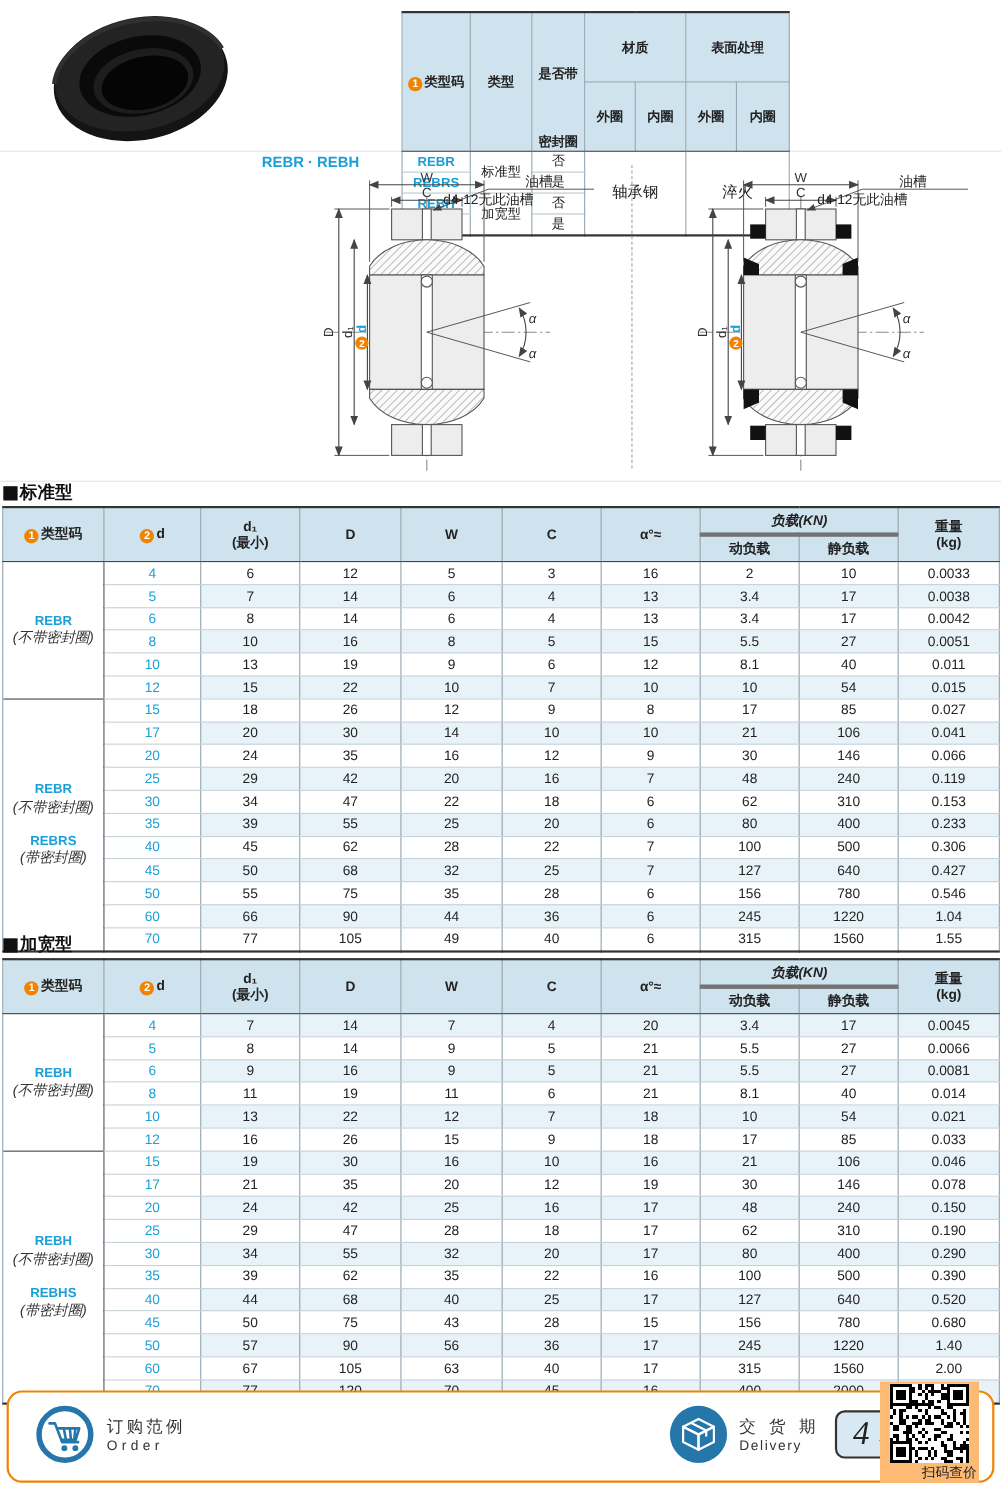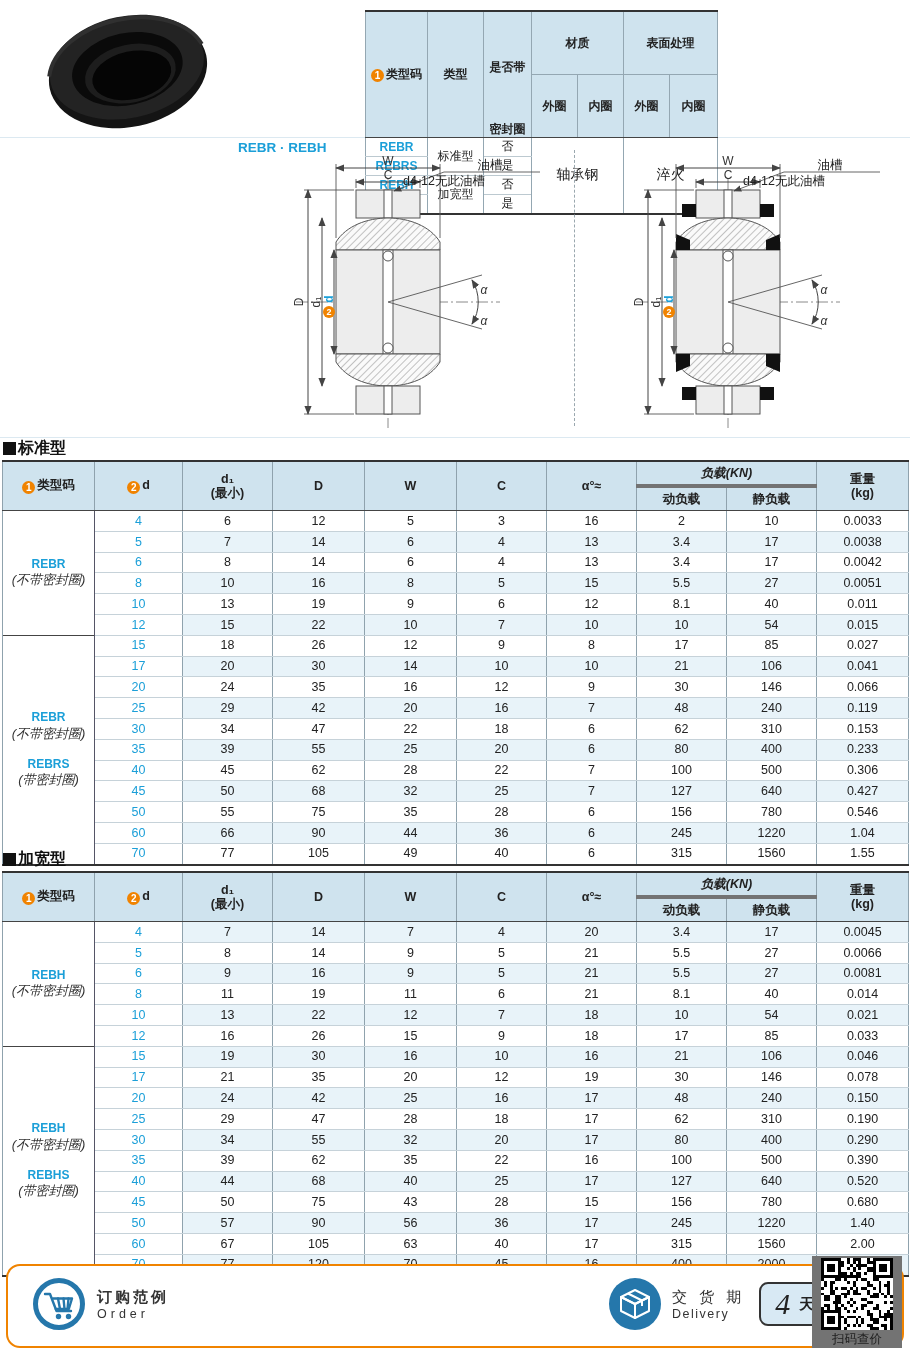--- a/index.html
+++ b/index.html
@@ -66,34 +66,34 @@
   .spec-table tr.gsep td,.spec-table tr.gsep th{border-top:1.6px solid #444;}
   .spec-std{top:460px;} .spec-wide{top:871px;}
   .gl-code{color:#1b9fd8;font-size:12px;font-weight:bold;line-height:1.3;}
   .gl-note{color:#333;font-size:13px;line-height:1.3;font-style:italic;}
   .gl-gap{height:14px;}
 
   
   .footer{position:absolute;left:6px;top:1264px;width:894px;height:80px;border:2px solid #f08300;border-radius:14px;background:#fff;}
   .order-group{position:absolute;left:24px;top:11px;display:flex;align-items:center;gap:11px;}
   .icn{display:block;}
-  .ol-cn{font-size:15px;letter-spacing:3px;color:#333;white-space:nowrap;font-weight:bold;}
+  .ol-cn{font-size:15px;letter-spacing:3px;color:#333;white-space:nowrap;}
   .ol-en{font-size:12.5px;letter-spacing:4px;color:#333;}
   .order-table{border-collapse:collapse;border:1.6px solid #333;}
   .order-table th{border:1px solid #444;font-size:12.5px;font-weight:bold;height:21px;padding:0 6px;background:#fff;}
   .order-table td{border:1px solid #444;font-size:12px;text-align:center;height:21px;padding:0 4px;}
   .order-table tr.ex td{color:#1b9fd8;font-weight:bold;}
   .delivery-group{position:absolute;left:600px;top:11px;display:flex;align-items:center;gap:10px;}
   .dl-cn{font-size:15px;letter-spacing:4px;color:#333;white-space:nowrap;}
   .dl-en{font-size:12.5px;letter-spacing:1.5px;color:#333;}
   .daybox{margin-left:4px;display:flex;align-items:center;gap:9px;border:2px solid #333;border-radius:9px;
           background:#d8e9f4;padding:3px 14px;height:34px;}
   .dnum{font-family:"Liberation Serif","DejaVu Serif",serif;font-style:italic;font-size:30px;color:#222;line-height:1;}
   .dunit{font-size:15px;font-weight:bold;color:#222;}
-  .qr-wrap{position:absolute;right:0;top:-10px;width:86px;text-align:center;background:#737373;padding:2px 2px 0 2px;}
+  .qr-wrap{position:absolute;right:12px;top:-10px;width:86px;text-align:right;background:#fdba74;padding:2px 2px 0 2px;}
   .qr-wrap svg{display:block;margin:0 auto;background:#fff;}
   .qr-cap{font-size:12.5px;color:#222;margin-top:1px;white-space:nowrap;}
 </style>
 </head>
 <body>
 
 <div class="page">
 
   <div class="panel-line" style="top:137px"></div>
   <div class="panel-line" style="top:437px"></div>

